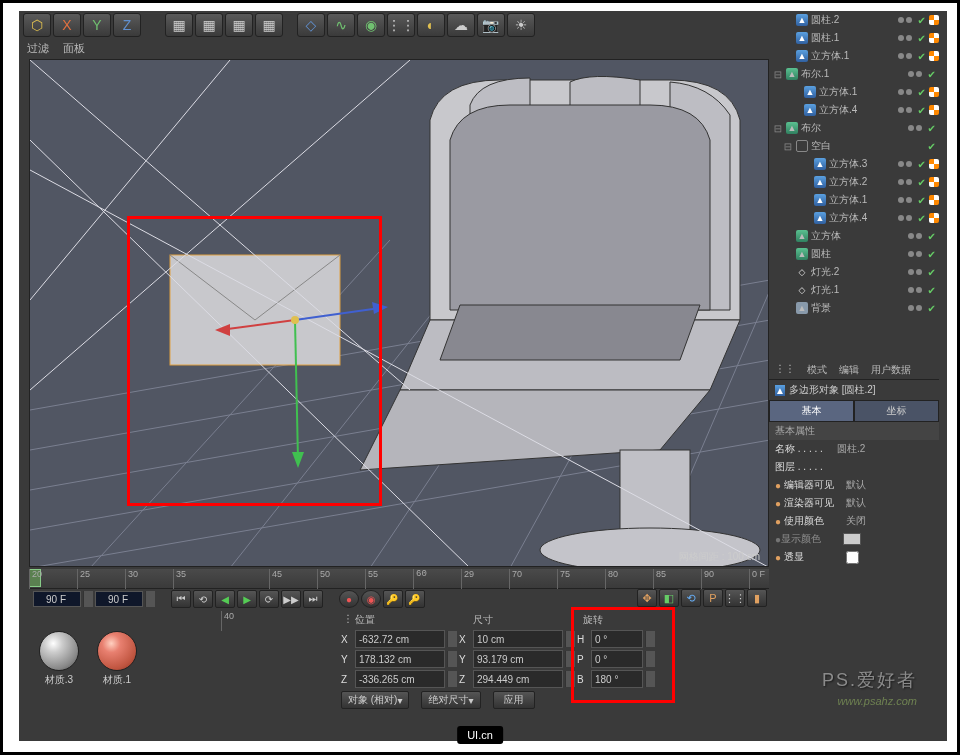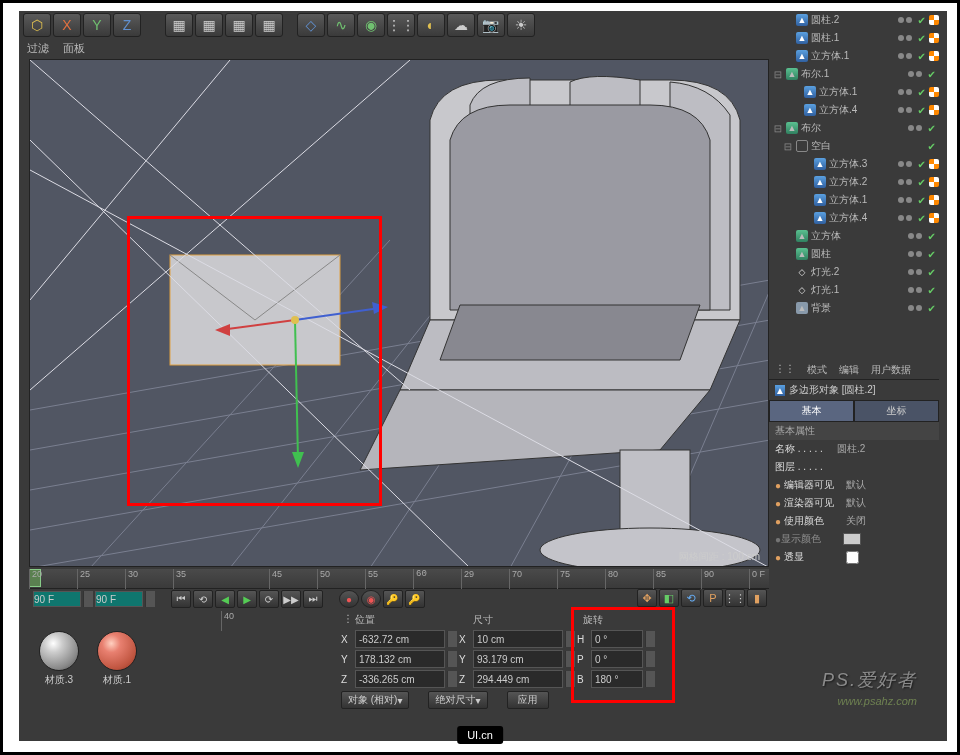--- a/index.html
+++ b/index.html
@@ -53,54 +53,54 @@
 .attr-row .albl { width: 62px; color: #ddd; }
 .attr-row .aval { color: #aaa; }
 .bullet { color: #e0a060; margin-right: 3px; }
 
 
 .timeline { position: absolute; left: 10px; top: 558px; width: 740px; height: 40px; background: #3a3a3a; }
 .ruler { height: 20px; background: linear-gradient(#4a4a4a,#3a3a3a); position: relative; border-bottom: 1px solid #222; }
 .tick { position: absolute; top: 0; height: 20px; border-left: 1px solid #666; font-size: 9px; color: #aaa; padding-left: 2px; }
 .playhead { position: absolute; top: 0; width: 12px; height: 18px; background: #5a8050; border: 1px solid #8c8; }
 .tl-controls { display: flex; align-items: center; height: 20px; gap: 2px; padding: 0 4px; }
-.tlfield { background: #0f766e; border: 1px solid #555; color: #ccc; width: 48px; height: 16px; font-size: 10px; padding: 0 0; }
+.tlfield { background: #0f172a; border: 1px solid #555; color: #ccc; width: 48px; height: 16px; font-size: 10px; padding: 0 12px; }
 .tlbtn { width: 20px; height: 18px; background: linear-gradient(#555,#333); border: 1px solid #222; border-radius: 2px; display: flex; align-items: center; justify-content: center; font-size: 10px; color: #ccc; }
 .tlbtn.green { color: #5c5; }
 .tlbtn.red { color: #e55; border-radius: 50%; }
 
 
 .coords { position: absolute; left: 320px; top: 600px; width: 420px; height: 90px; background: #3a3a3a; }
 .coords-head { display: flex; font-size: 10px; color: #bbb; }
 .coords-head > div { padding: 2px 4px; }
 .ch1 { width: 118px; } .ch2 { width: 110px; } .ch3 { width: 80px; }
 .coords-row { display: flex; align-items: center; font-size: 10px; gap: 2px; padding: 1px 2px; }
 .coords-row .clbl { width: 12px; color: #ddd; }
 .cfield { background: #2a2a2a; border: 1px solid #555; color: #ccc; height: 16px; font-size: 10px; padding: 8px 3px; display: flex; align-items: center; }
 .cf1 { width: 90px; } .cf2 { width: 90px; } .cf3 { width: 52px; }
 .spin { width: 10px; height: 16px; background: #555; border-left: 1px solid #333; display: flex; flex-direction: column; }
 .spin::before, .spin::after { content:""; flex:1; }
-.coords-bottom { display: flex; gap: 19px; padding: 2px; }
+.coords-bottom { display: flex; gap: 12px; padding: 2px; }
 .combo { background: linear-gradient(#555,#333); border: 1px solid #222; height: 18px; font-size: 10px; color: #ccc; display: flex; align-items: center; padding: 0 6px; border-radius: 2px; }
 .btn-apply { background: linear-gradient(#555,#333); border: 1px solid #222; height: 18px; font-size: 10px; color: #ccc; padding: 0 10px; border-radius: 2px; }
 .red-box2 { position: absolute; left: 552px; top: 596px; width: 104px; height: 96px; border: 3px solid #ff0000; }
 
 
 .materials { position: absolute; left: 20px; top: 620px; display: flex; gap: 18px; }
 .mat { display: flex; flex-direction: column; align-items: center; gap: 2px; }
 .mat .ball { width: 40px; height: 40px; border-radius: 50%; background: radial-gradient(circle at 35% 30%, #fff 0%, #ccc 25%, #888 70%, #444 100%); border: 1px solid #222; }
 .mat .ball.red { background: radial-gradient(circle at 35% 30%, #ffd0c0 0%, #e88070 25%, #c05540 70%, #803020 100%); }
 .mat .mlbl { font-size: 10px; color: #ccc; }
 
 
 .righticons { position: absolute; right: 180px; top: 578px; display: flex; gap: 2px; }
 .ricon { width: 20px; height: 18px; background: linear-gradient(#555,#333); border: 1px solid #222; border-radius: 2px; display: flex; align-items: center; justify-content: center; font-size: 11px; }
 
 
-.wm1 { position: absolute; right: 40px; bottom: 60px; color: #c0c0c0; font-size: 18px; font-style: italic; text-shadow: 1px 1px 2px #000; opacity: 0.6; letter-spacing: 2px; }
+.wm1 { position: absolute; right: 40px; bottom: 60px; color: #c0c0c0; font-size: 18px; text-shadow: 1px 1px 2px #000; opacity: 0.6; letter-spacing: 2px; }
 .wm2 { position: absolute; right: 40px; bottom: 45px; color: #90b060; font-size: 11px; font-style: italic; opacity: 0.6; }
 .uicn { position: absolute; left: 50%; bottom: 8px; transform: translateX(-50%); background: #000; color: #fff; font-size: 11px; padding: 3px 10px; border-radius: 3px; }
 </style>
 </head>
 <body>
 
 <div class="outer-frame">
 <div class="app">
 
   <div class="toolbar">

